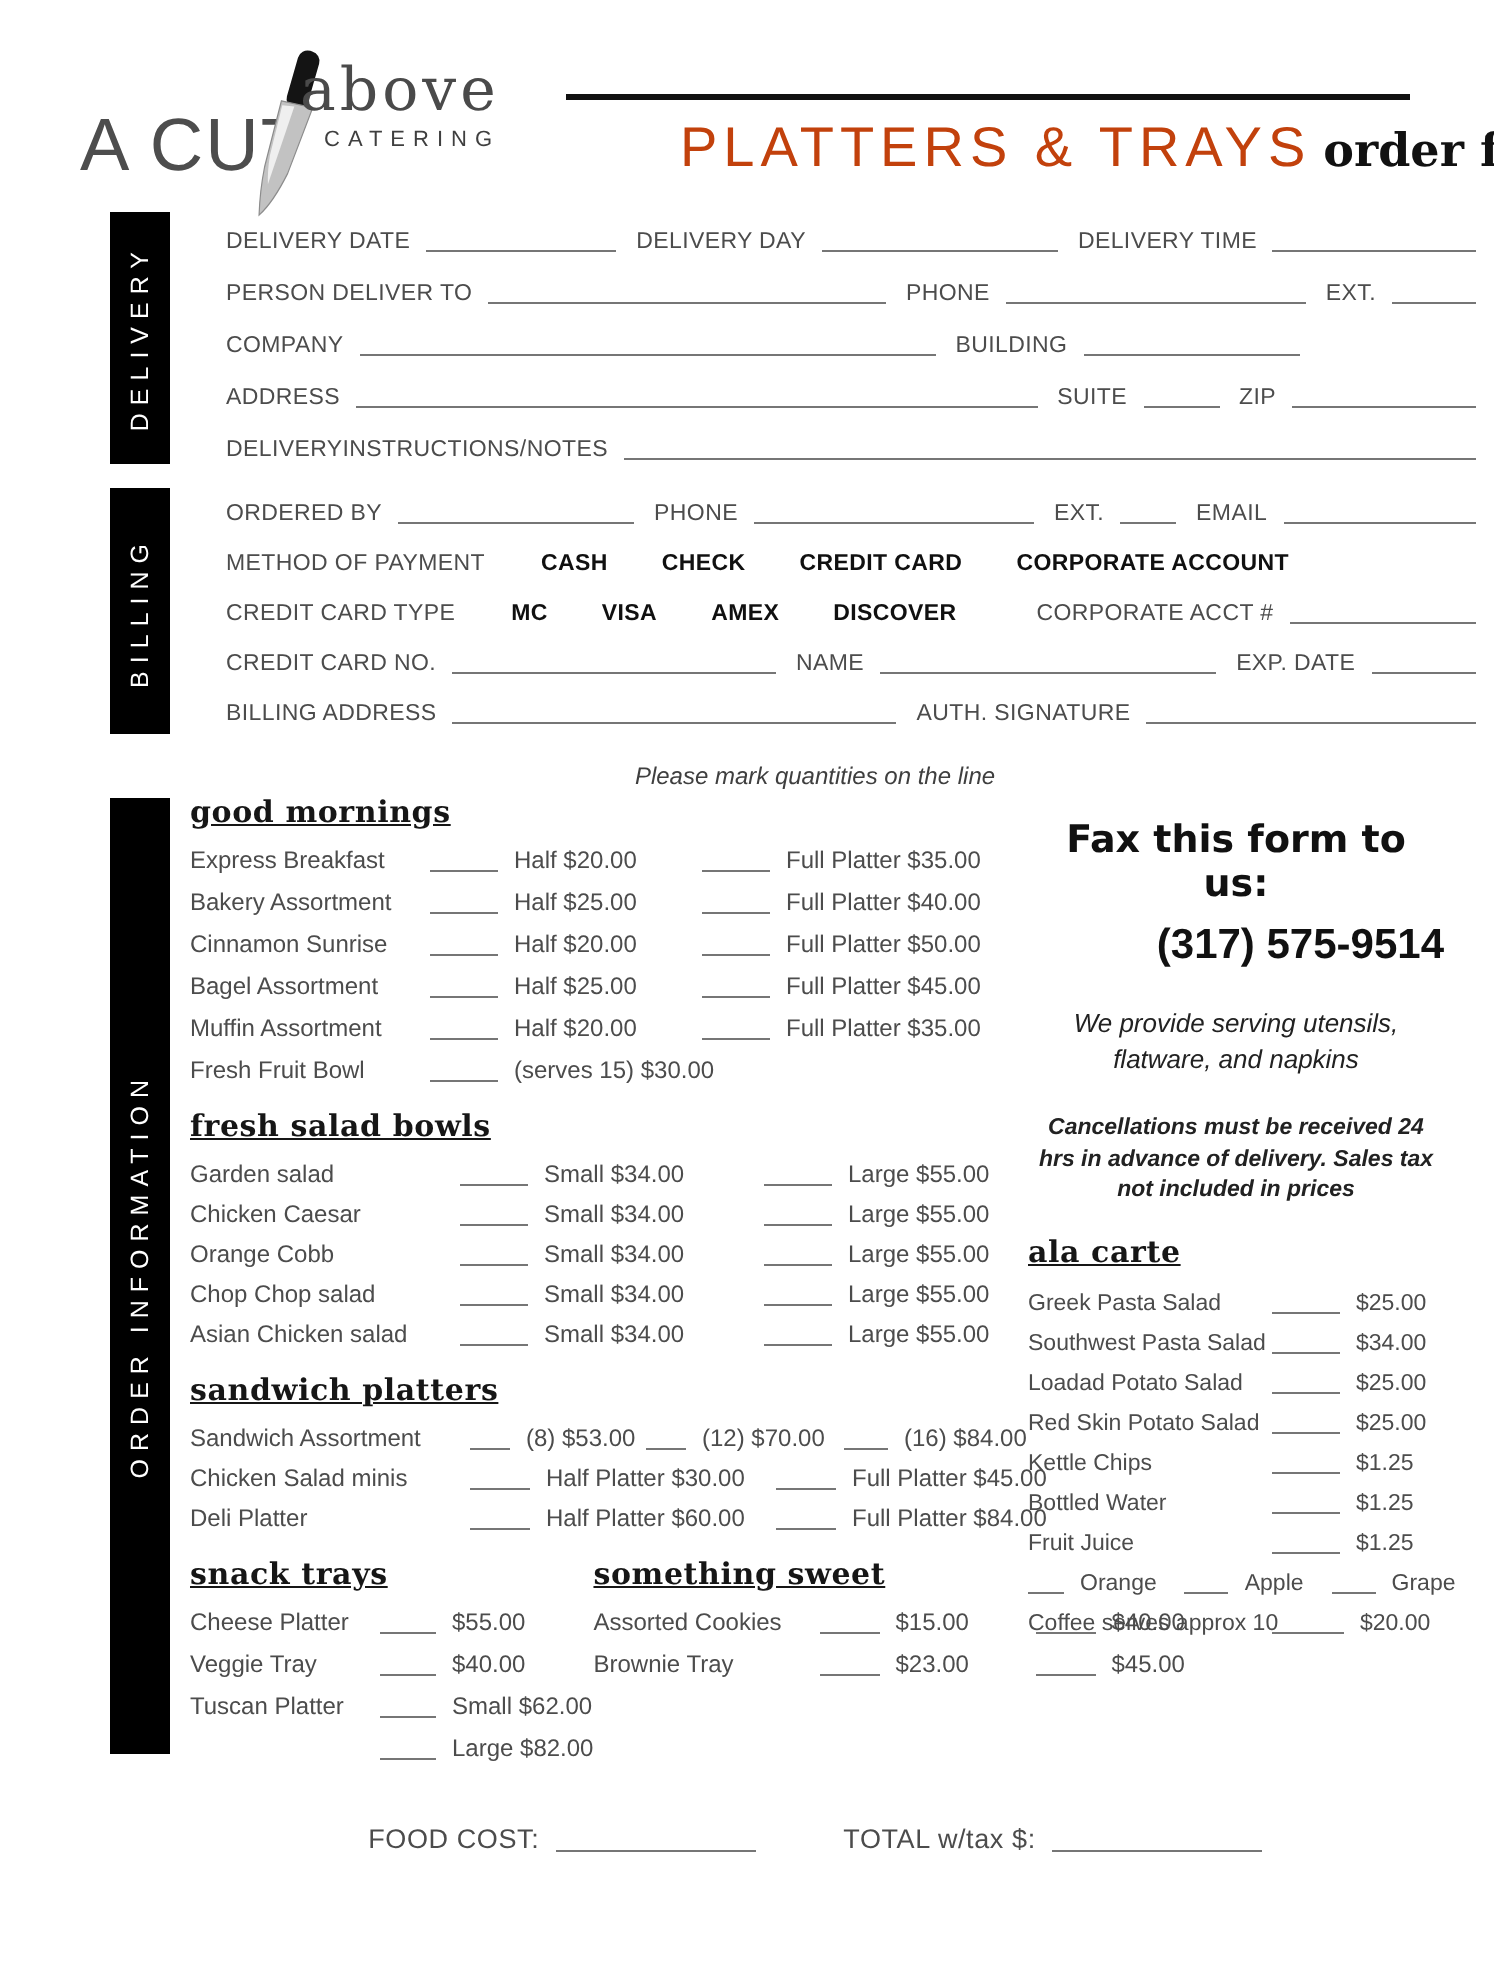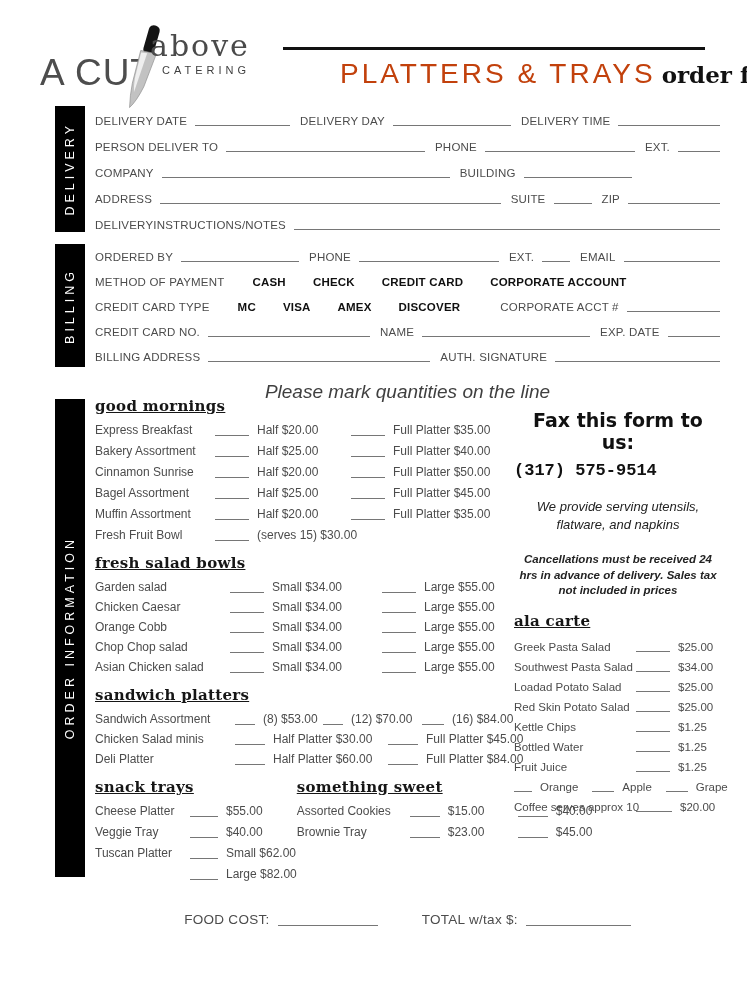--- a/index.html
+++ b/index.html
@@ -17,55 +17,55 @@
   .title-suffix{font-family:"DejaVu Serif",serif;font-weight:bold;font-size:23px;color:#111;margin-left:6px;}
 
   
   .vbar{position:absolute;left:55px;width:30px;background:#000;display:flex;align-items:center;justify-content:center;}
   .vbar span{writing-mode:vertical-rl;transform:rotate(180deg);color:#fff;font-size:12.5px;letter-spacing:4px;white-space:nowrap;}
   .bar-delivery{top:106px;height:126px;}
   .bar-billing{top:244px;height:123px;}
   .bar-order{top:399px;height:478px;}
 
   
-  .fields{position:absolute;left:95px;width:625px;}
+  .fields{position:absolute;left:113px;width:625px;}
   .f-delivery{top:112px;}
   .f-billing{top:248px;}
   .frow{display:flex;align-items:flex-end;font-size:11.5px;letter-spacing:.2px;color:#4c4c4c;white-space:nowrap;height:15px;margin-bottom:11px;}
   .f-billing .frow{margin-bottom:10px;}
   .lbl{margin-right:6px;}
   .ln{display:inline-block;border-bottom:1px solid #767676;height:11px;flex:none;margin:0 10px 1px 2px;}
   .ln:last-child{margin-right:0;}
   .grow{flex:1;}
   .bopt{font-weight:bold;color:#101010;margin-left:27px;letter-spacing:.2px;}
   .bopt.first{margin-left:22px;}
 
   
-  .note{position:absolute;left:95px;top:381px;width:625px;text-align:center;font-style:italic;font-size:19px;color:#3f3f3f;}
+  .note{position:absolute;left:95px;top:381px;width:625px;text-align:center;font-style:italic;font-size:12px;color:#3f3f3f;}
   .order-left{position:absolute;left:95px;top:397px;width:412px;}
   .order-right{position:absolute;left:514px;top:405px;width:208px;}
 
   .shead{font-family:"DejaVu Serif",serif;font-weight:bold;font-size:15px;color:#161616;letter-spacing:.3px;margin-bottom:9px;text-decoration:underline;}
   .irow{display:flex;align-items:flex-end;font-size:12px;color:#4c4c4c;white-space:nowrap;height:13px;margin-bottom:8px;}
   .irow .ln{margin:0 8px 1px 0;}
   .iname{flex:none;}
   .cell{flex:none;display:flex;align-items:flex-end;}
   .w95{width:95px}.w115{width:113px}.w120{width:120px}.w122{width:122px}.w135{width:135px}.w140{width:140px}
   .cw88{width:88px}.cw99{width:99px}.cw108{width:108px}.cw136{width:136px}.cw152{width:152px}.cw153{width:153px}
   .lw18{width:18px}.lw20{width:20px}.lw22{width:22px}.lw28{width:28px}.lw30{width:30px}.lw34{width:34px}.lw36{width:36px}
   .mt12{margin-top:12px}
   .salad .irow{margin-bottom:7px}
   .sand .irow{margin-bottom:7px}
   .band{display:flex;margin-top:12px;}
   .snack{width:228px;}
   .sweet{flex:1;}
 
   
   .fax1{font-weight:bold;font-family:"DejaVu Sans",sans-serif;font-size:19px;color:#111;text-align:center;margin-top:4px;}
-  .fax2{font-weight:bold;font-family:Liberation Mono, monospace;font-size:17px;color:#111;text-align:left;margin-top:8px;}
+  .fax2{font-weight:bold;font-family:Liberation Sans, sans-serif;font-size:21px;color:#111;text-align:right;margin-top:8px;}
   .rnote1{font-style:italic;font-size:13px;color:#222;text-align:center;margin-top:18px;line-height:1.35;}
   .rnote2{font-style:italic;font-weight:bold;font-size:11.5px;color:#222;text-align:center;margin-top:19px;line-height:1.35;}
   .ala{margin-top:13px;}
   .ala .shead{margin-bottom:10px;}
   .ala .irow{font-size:11.5px;margin-bottom:7px;}
   .juice{margin-top:3px;}
   .coffee{font-size:11px;margin-top:4px;}
 
   
   .totals{position:absolute;left:95px;top:912px;width:625px;display:flex;justify-content:center;align-items:flex-end;

